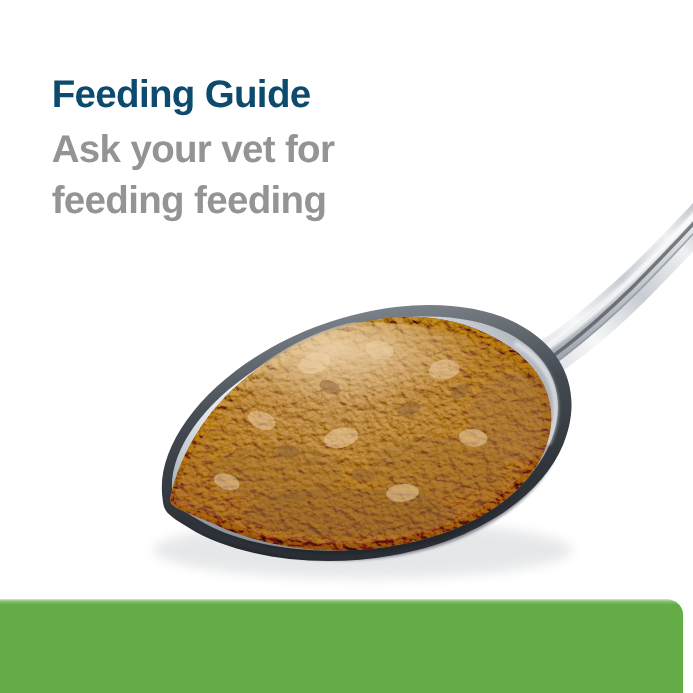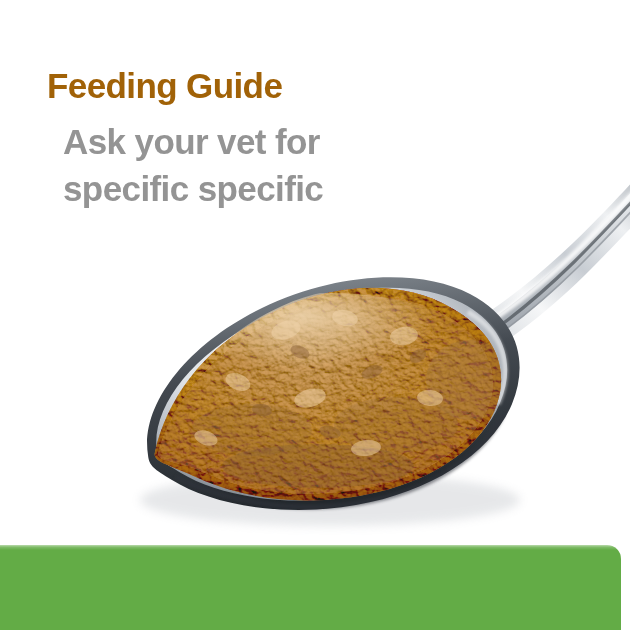--- a/index.html
+++ b/index.html
@@ -20,33 +20,33 @@
   #copy-block {
     position: absolute;
     left: 47px;
     top: 68px;
     width: 400px;
     z-index: 30;
   }
   #headline {
     font-size: 35px;
     font-weight: bold;
-    color: #a16207;
+    color: #0c4a6e;
     letter-spacing: -0.6px;
     line-height: 1.0;
     margin: 0 0 10px 0;
     white-space: nowrap;
   }
   #subhead {
     font-size: 35px;
     font-weight: bold;
     color: #949494;
     letter-spacing: -0.6px;
     line-height: 1.33;
-    margin: 16px;
+    margin: 0;
   }
   #subhead .sub-line { display: block; white-space: nowrap; }
 
   
   #spoon-art {
     position: absolute;
     left: 0;
     top: 0;
     width: 630px;
     height: 630px;
@@ -257,21 +257,21 @@
 
       <path d="M150,470 C210,504 300,514 380,498 C440,486 482,462 500,438
                L500,500 L150,500 Z" fill="#6d4c2c" opacity="0.22" filter="url(#softBlur)"></path>
     </g>
   </svg>
 
   <div id="copy-block">
     <h1 id="headline">Feeding Guide</h1>
     <div id="subhead">
       <span class="sub-line">Ask your vet for</span>
-      <span class="sub-line">specific specific</span>
+      <span class="sub-line">feeding feeding</span>
     </div>
   </div>
 
   <div id="footer-band">
     <div id="footer-band-sheen"></div>
   </div>
 
 </div>
 
 </body></html>

